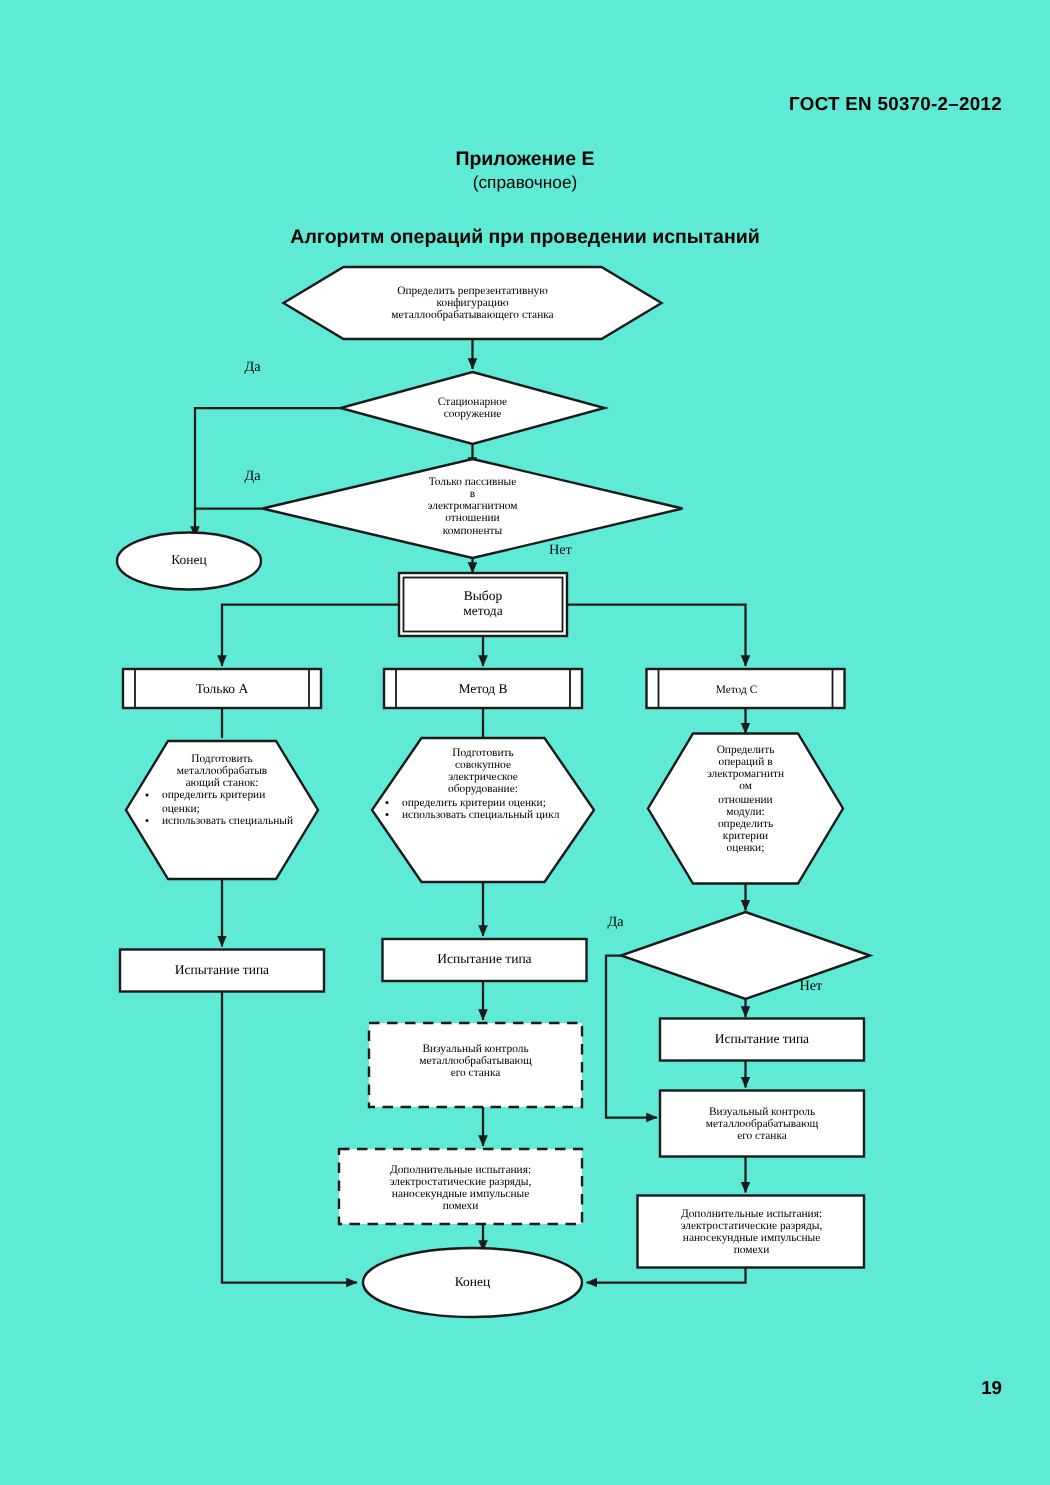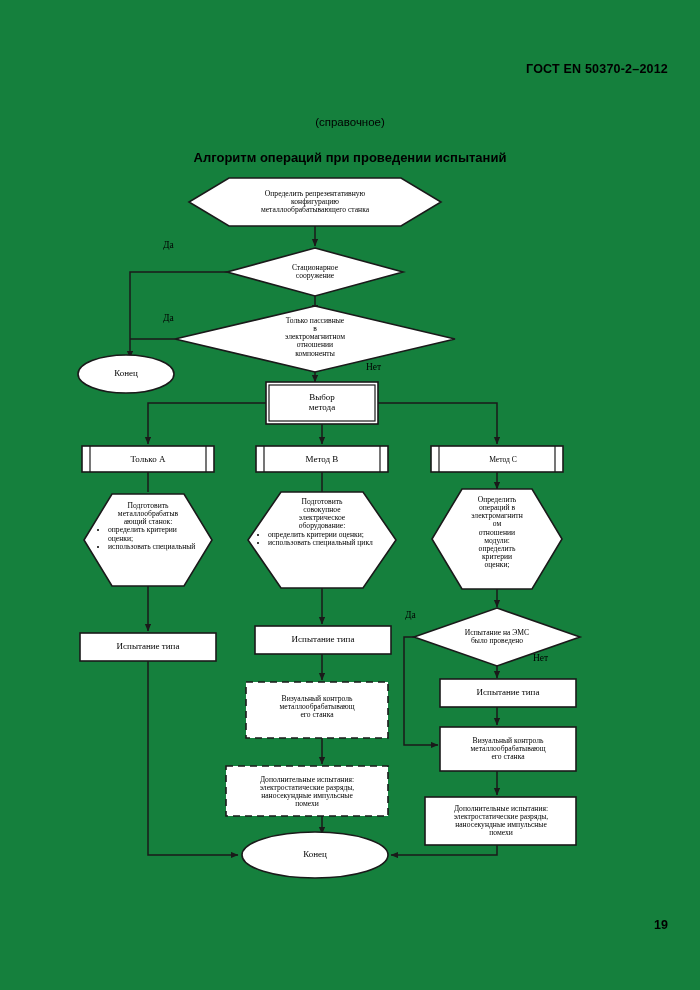--- a/index.html
+++ b/index.html
@@ -4,21 +4,21 @@
 <style>
   html, body {
     margin: 0;
     padding: 0;
     background: #ffffff;
   }
   #page {
     position: relative;
     width: 700px;
     height: 990px;
-    background: #15803d;
+    background: #5eead4;
     font-family: "Liberation Serif", serif;
     color: #000000;
     overflow: hidden;
   }
   #svg-layer {
     position: absolute;
     left: 0; top: 0;
     width: 700px;
     height: 990px;
   }
@@ -95,20 +95,21 @@
   ul.bul li { margin: 0; padding: 0; }
   .ctr { text-align: center; }
 </style>
 </head>
 <body>
 
 <div id="page">
 
   <div class="doc-std">ГОСТ EN 50370-2–2012</div>
 
+  <div class="annex-title">Приложение Е</div>
   <div class="annex-sub">(справочное)</div>
   <div class="chart-title">Алгоритм операций при проведении испытаний</div>
 
   <svg id="svg-layer" viewBox="0 0 700 990" xmlns="http://www.w3.org/2000/svg">
     <defs>
       <marker id="arw" markerWidth="9" markerHeight="9" refX="7.2" refY="3.2" orient="auto" markerUnits="userSpaceOnUse">
         <path d="M0,0 L7.6,3.2 L0,6.4 z" fill="#1a1a1a"></path>
       </marker>
     </defs>
 
@@ -236,21 +237,21 @@
 
   <div class="node-text t9" style="left:272px;top:390px;width:100px;height:26px;">
     <span>
       <span>Выбор</span><br>
       <span>метода</span>
     </span>
   </div>
 
   <div class="node-text t9" style="left:92px;top:452px;width:112px;height:15px;">Только А</div>
   <div class="node-text t9" style="left:266px;top:452px;width:112px;height:15px;">Метод В</div>
-  <div class="node-text t8" style="left:453px;top:453px;width:100px;height:14px;">Метод С</div>
+  <div class="node-text t8" style="left:441px;top:453px;width:100px;height:14px;">Метод С</div>
 
   <div class="node-text t8" style="left:96px;top:502px;width:104px;height:82px;align-items:flex-start;">
     <span>
       <span class="ctr">
         <span>Подготовить</span><br>
         <span>металлообрабатыв</span><br>
         <span>ающий станок:</span>
       </span>
       <ul class="bul">
         <li>определить критерии оценки;</li>
@@ -285,26 +286,20 @@
       <span>определить</span><br>
       <span>критерии</span><br>
       <span>оценки;</span>
     </span>
   </div>
 
   <div class="node-text t9" style="left:86px;top:639px;width:124px;height:16px;">Испытание типа</div>
   <div class="node-text t9" style="left:261px;top:632px;width:124px;height:16px;">Испытание типа</div>
   <div class="node-text t9" style="left:446px;top:685px;width:124px;height:16px;">Испытание типа</div>
 
-  <div class="node-text t8" style="left:437px;top:624px;width:120px;height:26px;">
-    <span>
-      <span>Испытание на ЭМС</span><br>
-      <span>было проведено</span>
-    </span>
-  </div>
   <div class="edge-label" style="left:405px;top:610px;">Да</div>
   <div class="edge-label" style="left:533px;top:653px;">Нет</div>
 
   <div class="node-text t8" style="left:250px;top:690px;width:134px;height:34px;">
     <span>
       <span>Визуальный контроль</span><br>
       <span>металлообрабатывающ</span><br>
       <span>его станка</span>
     </span>
   </div>

